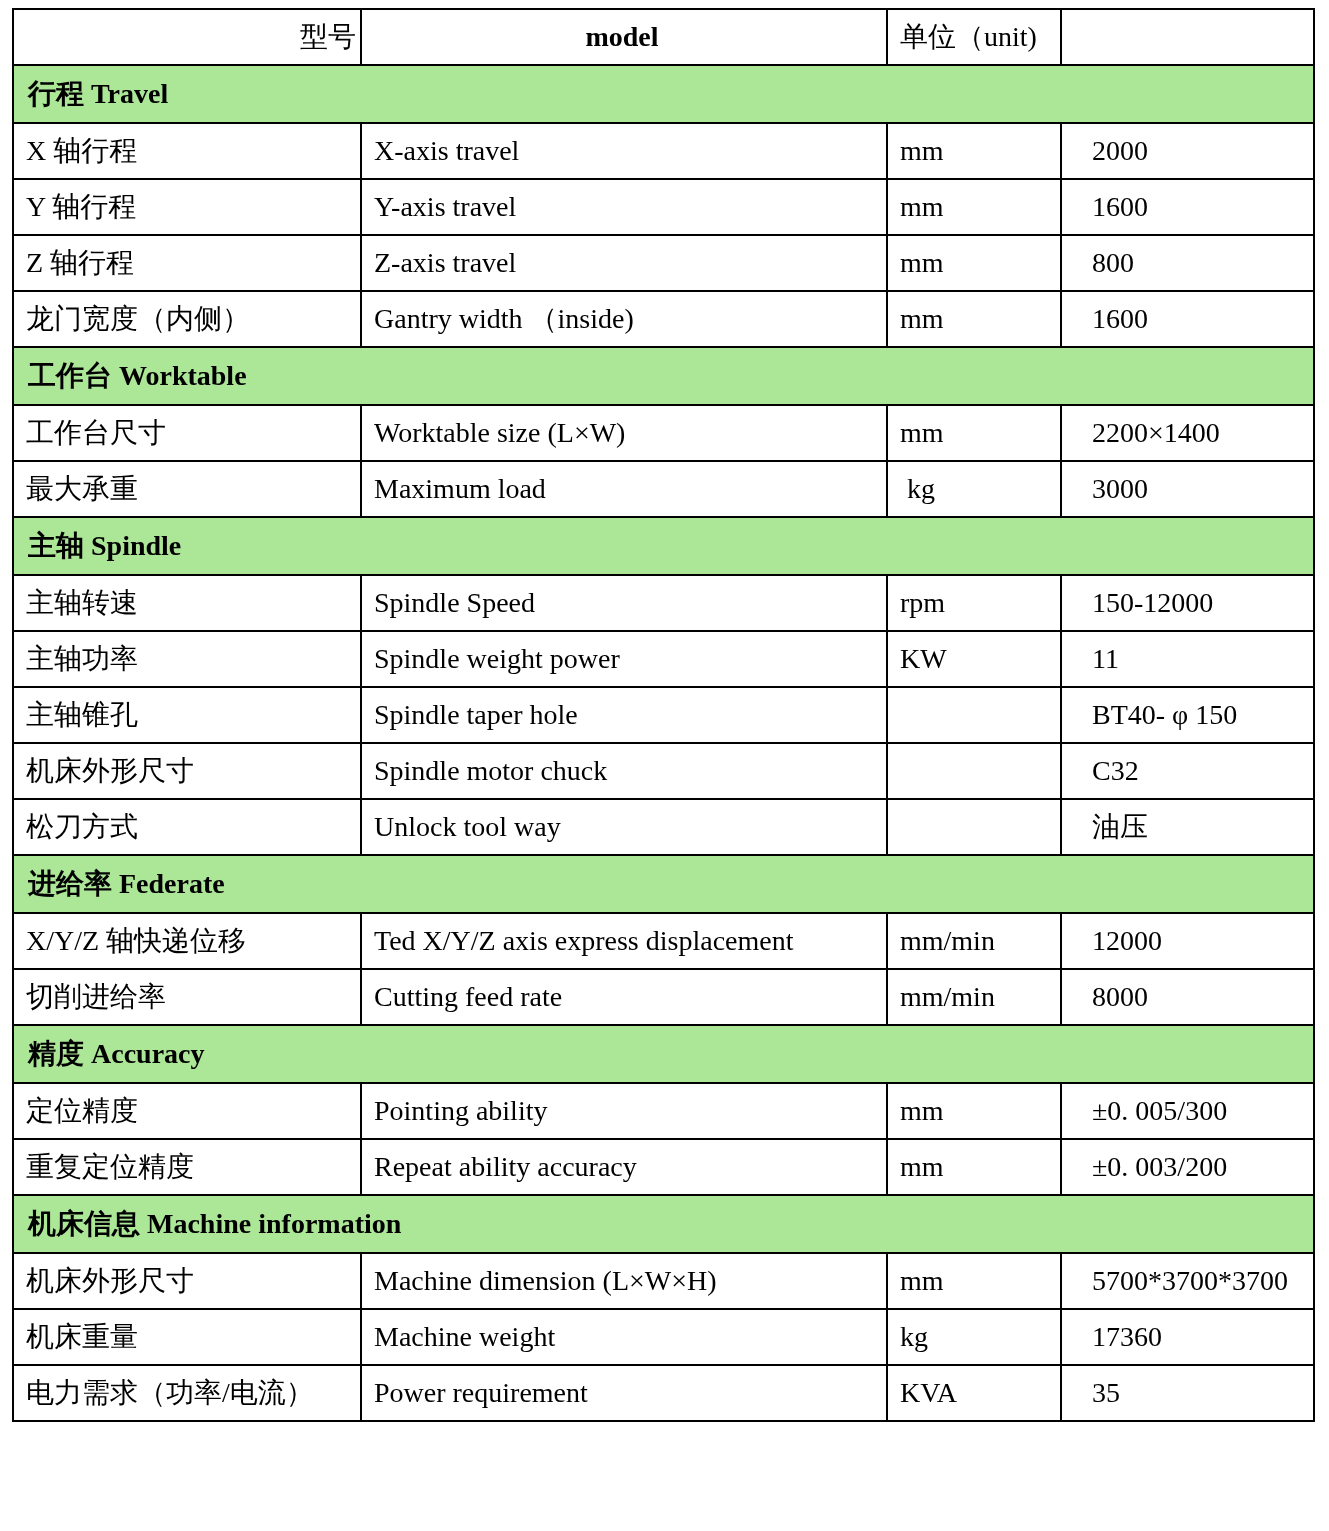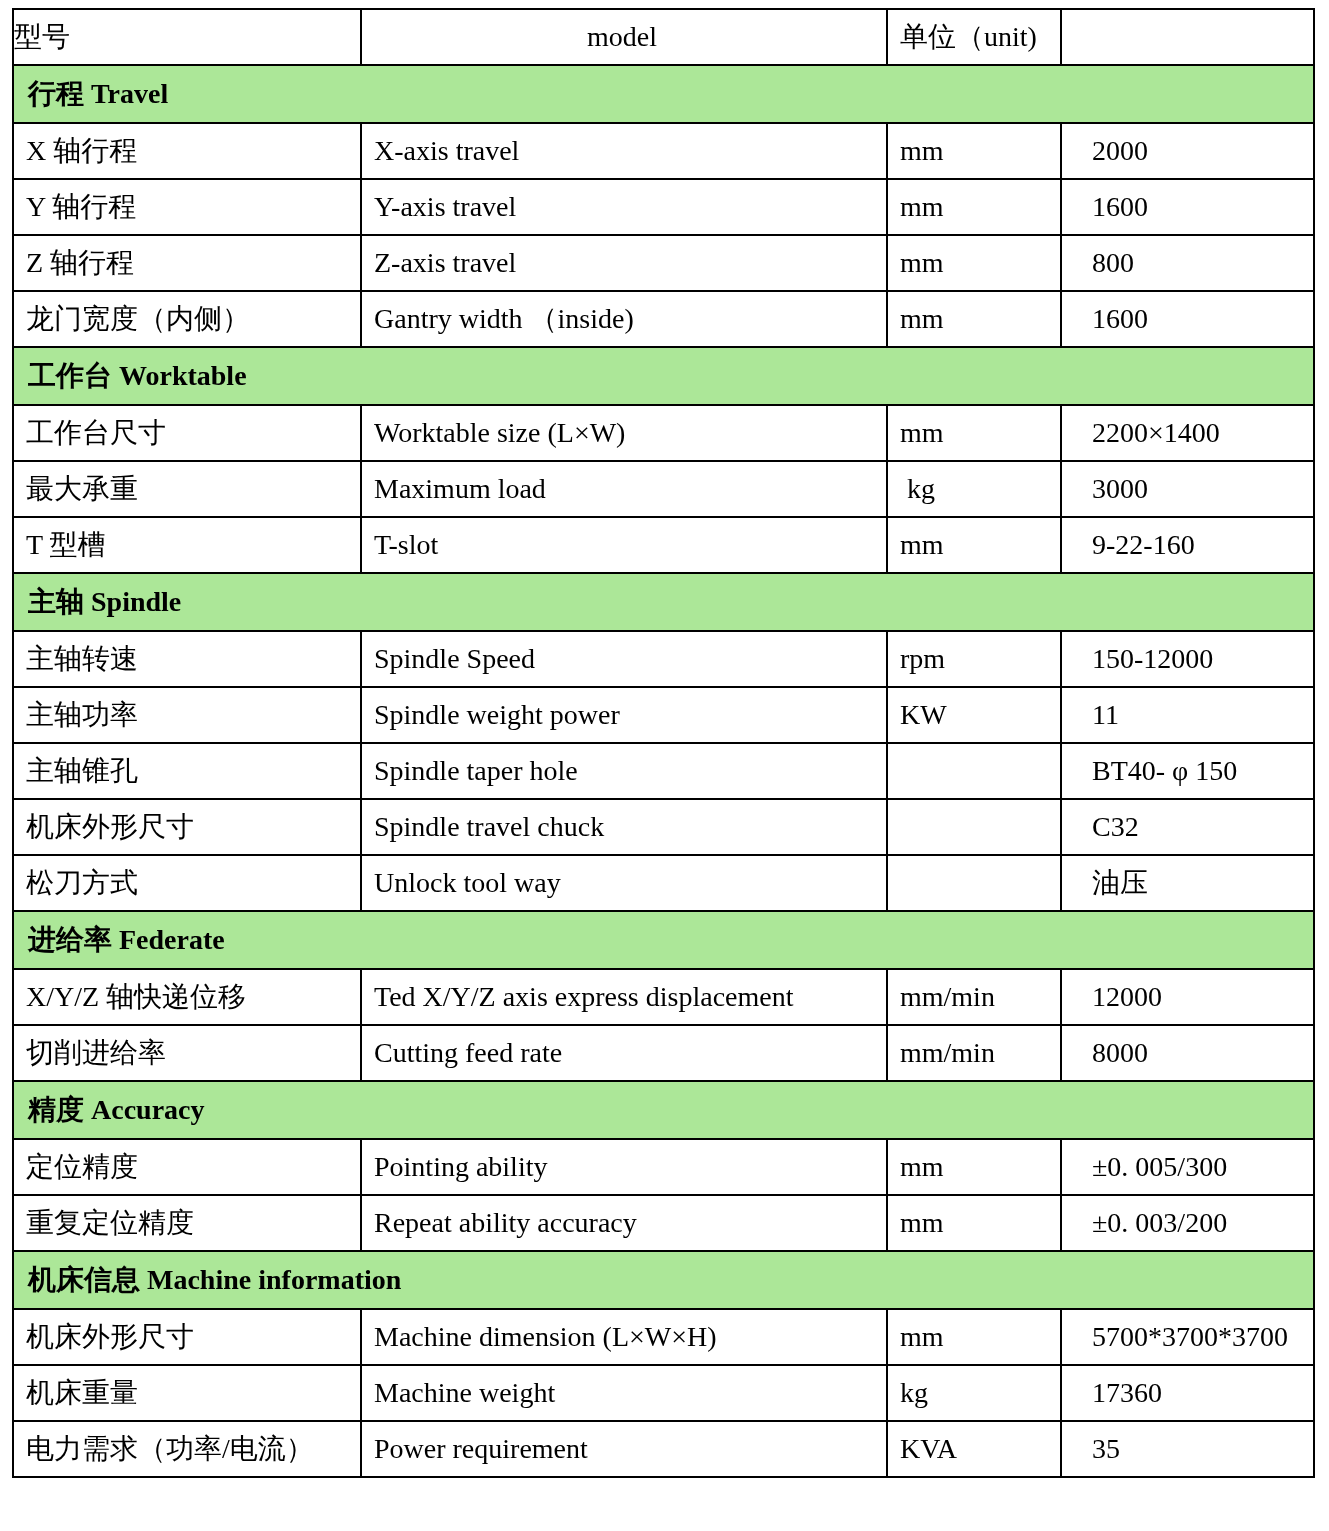--- a/index.html
+++ b/index.html
@@ -29,22 +29,22 @@
   table.spec-table col.c4 { width: 253px; }
   table.spec-table td {
     border: 2px solid #000000;
     vertical-align: middle;
     padding: 0 4px 0 12px;
     white-space: pre-wrap;
     overflow: hidden;
     box-sizing: border-box;
   }
   tr.header-row { height: 56px; }
-  tr.header-row td.h-model-cn { text-align: left; padding-left: 0; }
-  tr.header-row td.h-model-en { text-align: center; font-weight: normal; padding-left: 0; }
+  tr.header-row td.h-model-cn { text-align: right; padding-left: 0; }
+  tr.header-row td.h-model-en { text-align: center; font-weight: bold; padding-left: 0; }
   tr.section-row { height: 58px; margin-top: 32px; }
   tr.section-row td {
     background: #ACE798;
     font-weight: bold;
     padding-left: 14px;
   }
   tr.data-row { height: 56px; }
   tr.data-row td.c-value { padding-left: 30px; }
 </style>
 </head>
@@ -101,26 +101,20 @@
           <td class="c-name-en">Worktable size (L×W)</td>
           <td class="c-unit">mm</td>
           <td class="c-value">2200×1400</td>
         </tr>
         <tr class="data-row">
           <td class="c-name-cn">最大承重</td>
           <td class="c-name-en">Maximum load</td>
           <td class="c-unit"> kg</td>
           <td class="c-value">3000</td>
         </tr>
-        <tr class="data-row">
-          <td class="c-name-cn">T 型槽</td>
-          <td class="c-name-en">T-slot</td>
-          <td class="c-unit">mm</td>
-          <td class="c-value">9-22-160</td>
-        </tr>
         <tr class="section-row">
           <td colspan="4">主轴 Spindle</td>
         </tr>
         <tr class="data-row">
           <td class="c-name-cn">主轴转速</td>
           <td class="c-name-en">Spindle Speed</td>
           <td class="c-unit">rpm</td>
           <td class="c-value">150-12000</td>
         </tr>
         <tr class="data-row">
@@ -130,21 +124,21 @@
           <td class="c-value">11</td>
         </tr>
         <tr class="data-row">
           <td class="c-name-cn">主轴锥孔</td>
           <td class="c-name-en">Spindle taper hole</td>
           <td class="c-unit"></td>
           <td class="c-value">BT40- φ 150</td>
         </tr>
         <tr class="data-row">
           <td class="c-name-cn">机床外形尺寸</td>
-          <td class="c-name-en">Spindle travel chuck</td>
+          <td class="c-name-en">Spindle motor chuck</td>
           <td class="c-unit"></td>
           <td class="c-value">C32</td>
         </tr>
         <tr class="data-row">
           <td class="c-name-cn">松刀方式</td>
           <td class="c-name-en">Unlock tool way</td>
           <td class="c-unit"></td>
           <td class="c-value">油压</td>
         </tr>
         <tr class="section-row">

